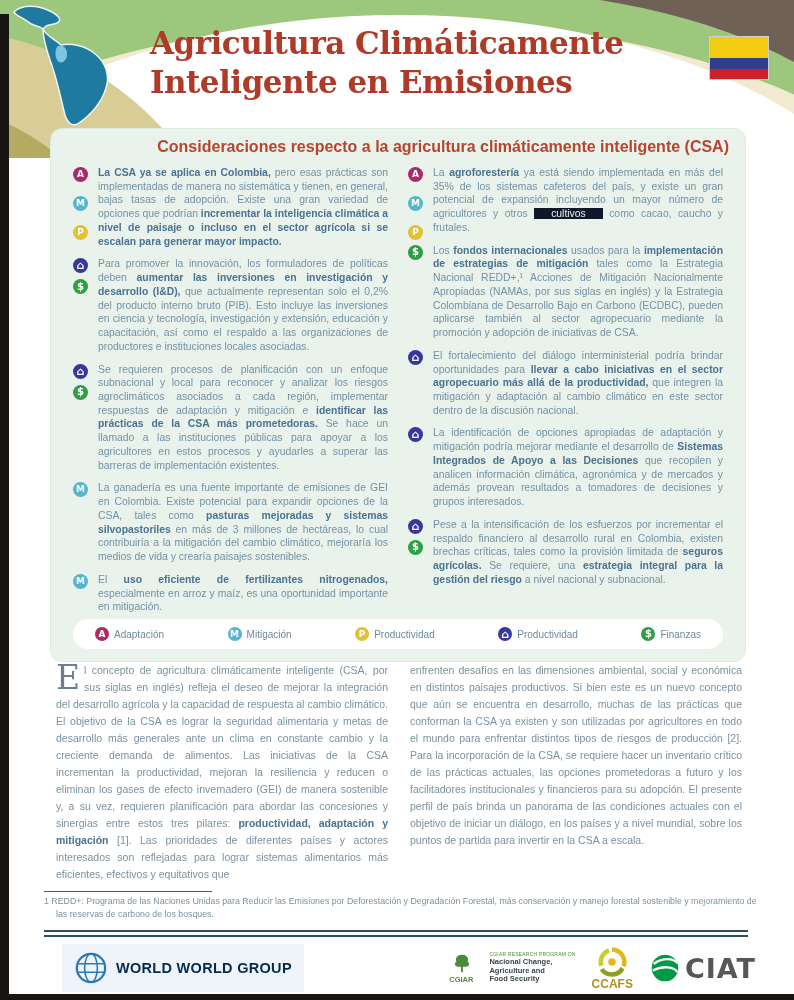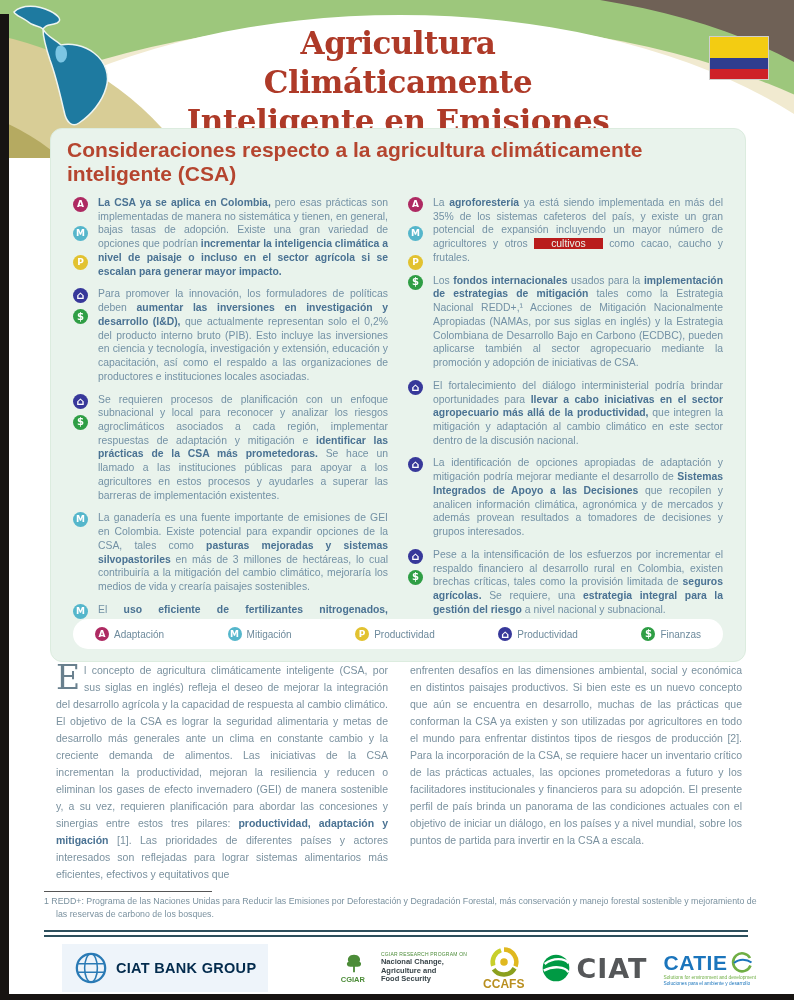--- a/index.html
+++ b/index.html
@@ -5,42 +5,42 @@
   html,body{margin:0;padding:0;background:#4a4a4a;}
   .page{position:relative;width:794px;height:1000px;background:#ffffff;overflow:hidden;
         font-family:"Liberation Sans",sans-serif;margin:0 auto;}
   
   .edge-left{position:absolute;left:0;top:14px;bottom:0;width:9px;background:#171412;z-index:40;}
   .edge-bottom{position:absolute;left:0;right:0;bottom:0;height:6px;background:#171412;z-index:40;}
 
   
   .header-art{position:absolute;top:0;left:0;z-index:1;}
   .map{position:absolute;left:6px;top:2px;width:120px;height:132px;z-index:3;}
-  .title{position:absolute;top:24px;left:150px;right:160px;text-align:center;z-index:4;
+  .title{position:absolute;top:24px;left:150px;right:160px;text-align:left;z-index:4;
          font-family:"DejaVu Serif","Liberation Serif",serif;font-weight:bold;
-         font-size:31px;line-height:39px;color:#ae3a28;letter-spacing:-0.5px;margin-left:12px;}
+         font-size:31px;line-height:39px;color:#ae3a28;letter-spacing:-0.5px;}
   .flag{position:absolute;left:709px;top:36px;width:60px;height:44px;z-index:4;
         border:1px solid #cfcfcf;box-sizing:border-box;background:#fff;}
   .flag .fy{height:50%;background:#f3cc12;}
   .flag .fb{height:25%;background:#2f3d8f;}
   .flag .fr{height:25%;background:#ce2028;}
 
   
   .gbox{position:absolute;top:128px;left:50px;width:696px;height:534px;background:#e9f3ec;
         border:1px solid #dcecdf;border-radius:12px;box-sizing:border-box;z-index:5;}
-  .gbox-heading{margin:9px 16px 10px;text-align:left;font-size:21px;font-weight:bold;color:#b5452f;}
+  .gbox-heading{margin:9px 16px 10px;text-align:right;font-size:16px;font-weight:bold;color:#b5452f;}
   .cols{display:flex;gap:20px;padding:0 22px;}
   .col{flex:1;min-width:0;}
   .bullet{position:relative;padding-left:25px;margin-bottom:9px;text-align:justify;
           font-size:10.4px;line-height:1.32;color:#7391a5;}
   .bullet .icons{position:absolute;left:0;top:1px;display:flex;flex-direction:column;gap:6px;}
   .bullet .icons.g3{gap:14px;}
   .btxt{margin:0;}
   .b{font-weight:bold;color:#4a7293;}
-  .hl{background:#b91c1c;color:#e9f3ec;padding:0 17px;}
+  .hl{background:#0f172a;color:#e9f3ec;padding:0 17px;}
   .picon{display:inline-flex;width:15px;height:15px;border-radius:50%;color:#fff;
          font-size:9px;font-weight:bold;align-items:center;justify-content:center;
          font-family:"DejaVu Sans",sans-serif;flex:0 0 auto;line-height:1;}
   .pic-institutions{font-size:11px;}
   .pic-finance{font-size:10px;}
   .legend{position:absolute;left:22px;right:22px;bottom:12px;background:#ffffff;border-radius:15px;
           height:30px;display:flex;align-items:center;justify-content:space-between;padding:0 22px;}
   .legend-item{display:flex;align-items:center;gap:5px;font-size:10px;color:#6d8a9c;}
   .legend .picon{width:14px;height:14px;}
 
@@ -221,21 +221,21 @@
 
   <div class="double-rule"></div>
 
   <div class="footer">
     <div class="logo-wbg">
       <svg width="34" height="34" viewBox="0 0 24 24" fill="none" stroke="#2a7ab5">
         <circle cx="12" cy="12" r="10" stroke-width="1.6"></circle>
         <ellipse cx="12" cy="12" rx="4.5" ry="10" stroke-width="1.1"></ellipse>
         <path d="M2.5 9 h19 M2.5 15 h19" stroke-width="1.1"></path>
       </svg>
-      <span class="wbg-text">CIAT BANK GROUP</span>
+      <span class="wbg-text">WORLD WORLD GROUP</span>
     </div>
     <div class="logo-cgiar">
       <svg width="22" height="22" viewBox="0 0 24 24" fill="#4c8c38">
         <path d="M12 2 C7 2 4 6 6 9.5 C3 10.5 4 15 8 15 L11 15 L11 21 L13 21 L13 15 L16 15 C20 15 21 10.5 18 9.5 C20 6 17 2 12 2 Z"></path>
       </svg>
       <span class="cgiar-text">CGIAR</span>
     </div>
     <div class="ccafs-program">
       <div class="ccafs-p1">CGIAR RESEARCH PROGRAM ON</div>
       <div class="ccafs-p2">Nacional Change,</div>
@@ -252,25 +252,14 @@
       <span class="ccafs-text">CCAFS</span>
     </div>
     <div class="logo-ciat">
       <svg width="32" height="32" viewBox="0 0 24 24">
         <circle cx="12" cy="12" r="10" fill="#009a44"></circle>
         <path d="M3.5 9 C10 4 18.5 4.5 21.5 8.5" stroke="#ffffff" stroke-width="1.8" fill="none"></path>
         <path d="M2.8 14 C10 10 19 11 21.3 15.2" stroke="#ffffff" stroke-width="1.8" fill="none"></path>
       </svg>
       <span class="ciat-text">CIAT</span>
     </div>
-    <div class="logo-catie">
-      <div class="catie-row">
-        <span class="catie-text">CATIE</span>
-        <svg width="24" height="24" viewBox="0 0 24 24" fill="none">
-          <path d="M21 8 A9 9 0 1 0 21.5 15.5" stroke="#6fae44" stroke-width="2.6"></path>
-          <path d="M5 13 C10 8.5 18 9 22.5 12.5" stroke="#1b75bc" stroke-width="2"></path>
-        </svg>
-      </div>
-      <span class="catie-t1">Solutions for environment and development</span>
-      <span class="catie-t2">Soluciones para el ambiente y desarrollo</span>
-    </div>
   </div>
 </div>
 
 </body></html>

